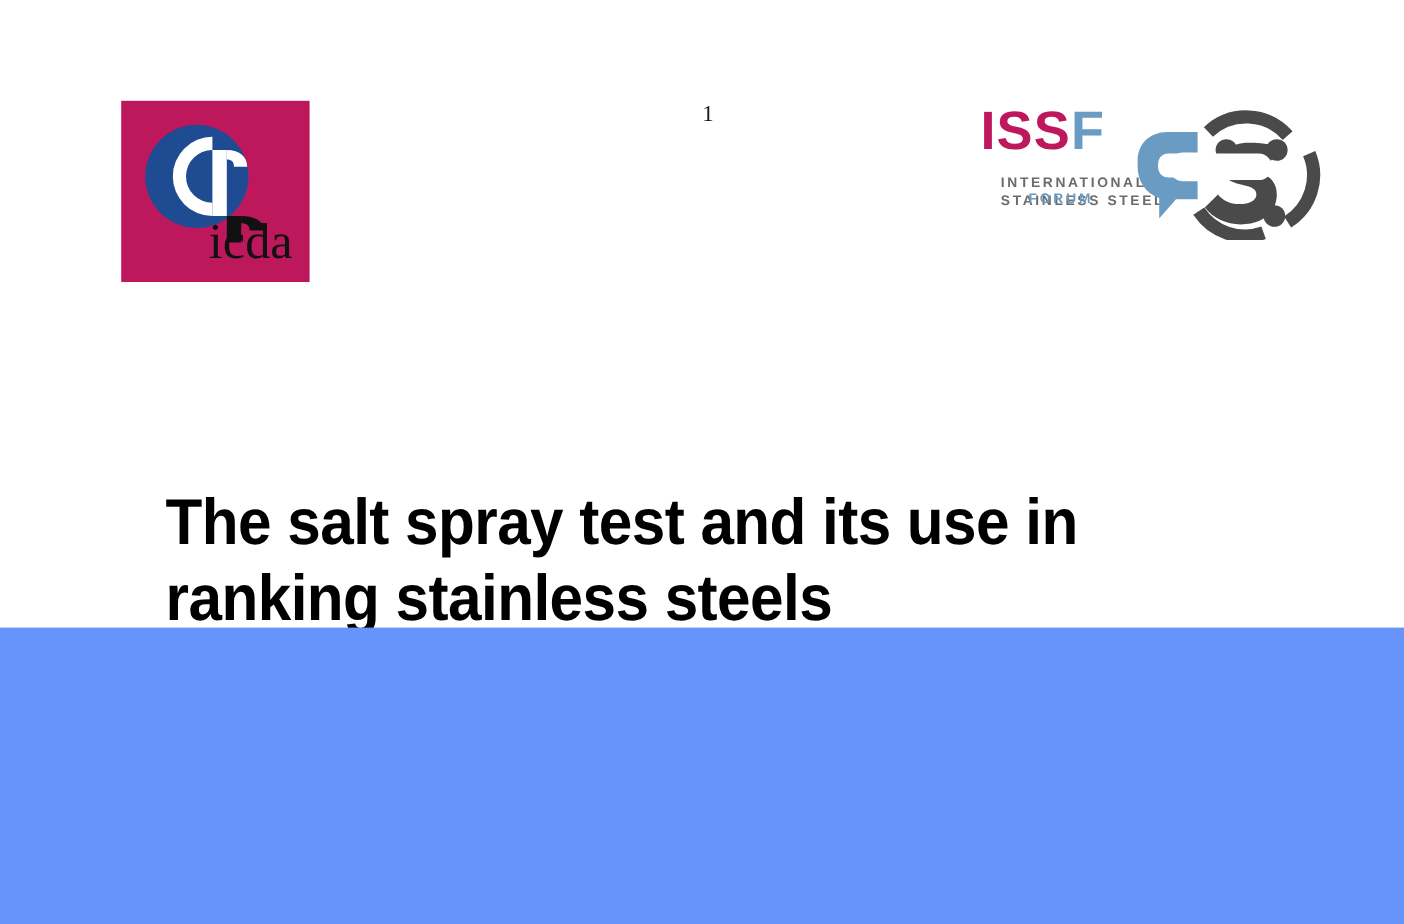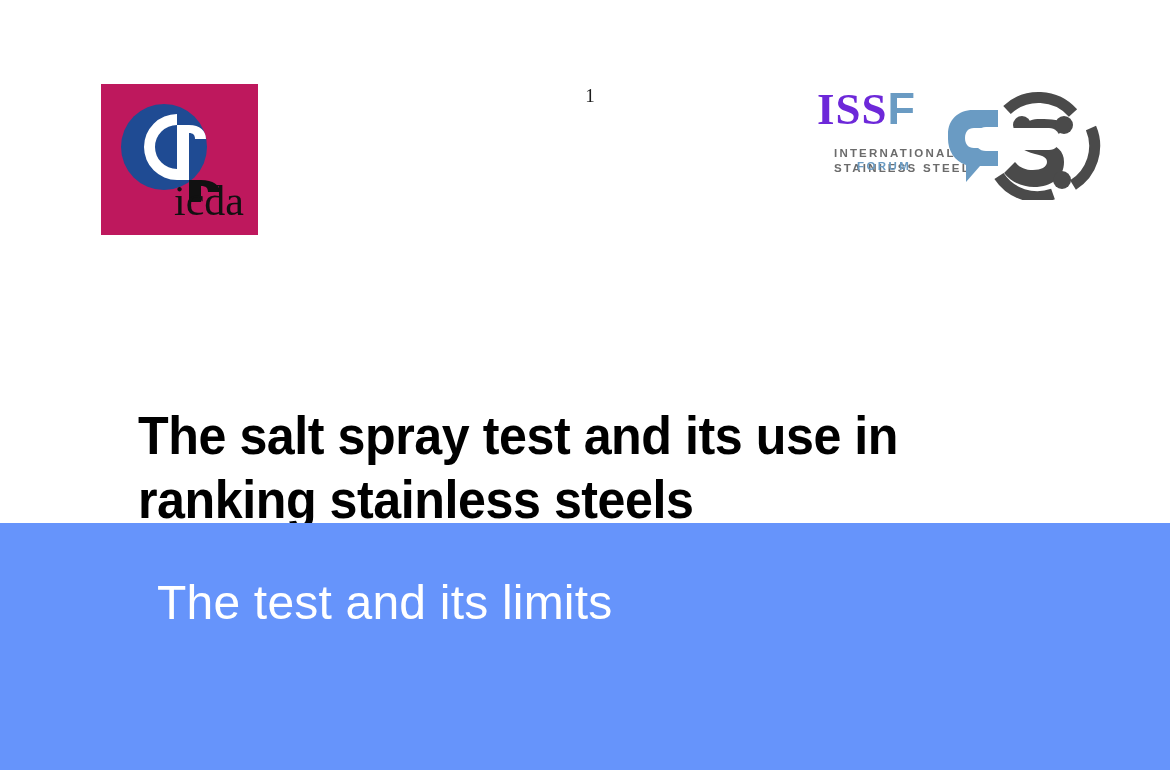--- a/index.html
+++ b/index.html
@@ -59,21 +59,21 @@
   #issf-wordmark {
     position: absolute;
     left: 5px;
     top: 2px;
     font-size: 45px;
     font-weight: bold;
     letter-spacing: 1px;
     line-height: 1;
     font-family: "Liberation Sans", sans-serif;
   }
-  #issf-wordmark .iss { color: #6d28d9; font-family: Liberation Serif, serif; }
+  #issf-wordmark .iss { color: #be185d; }
   #issf-wordmark .f   { color: #6a9bc3; }
 
   #issf-sub {
     position: absolute;
     left: 22px;
     top: 62px;
     font-size: 11.5px;
     font-weight: bold;
     color: #6b6b6b;
     letter-spacing: 2.2px;
@@ -234,15 +234,14 @@
 
       <rect x="44" y="44" width="76" height="22" rx="11" fill="#ffffff"></rect>
     </svg>
 
     <div id="issf-forum-text">FORUM</div>
   </div>
 
   <h1 id="slide-title">The salt spray test and its use in ranking stainless steels</h1>
 
   <div id="banner"></div>
-  <div id="banner-text">The test and its limits</div>
 
 </div>
 
 </body></html>

